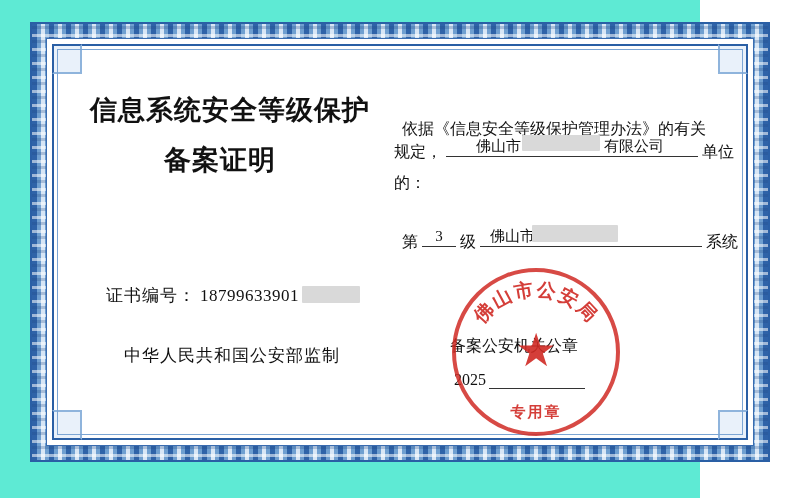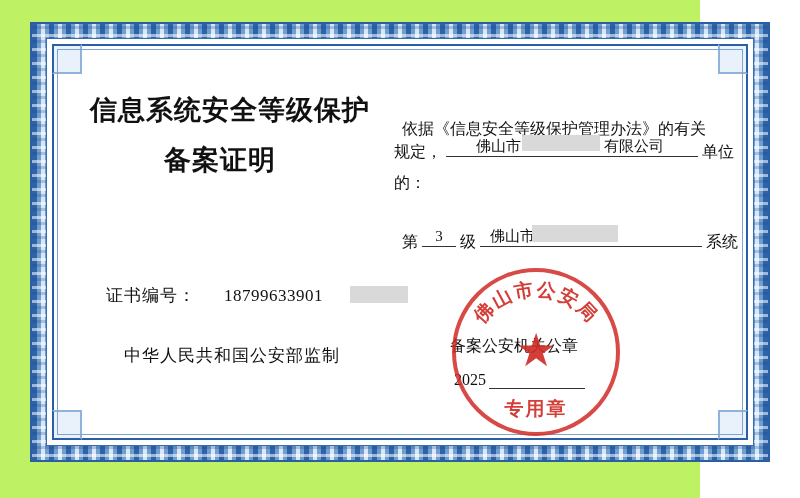--- a/index.html
+++ b/index.html
@@ -10,21 +10,21 @@
   body {
     width: 800px;
     height: 498px;
     font-family: "Liberation Serif", "DejaVu Serif", serif;
     overflow: hidden;
   }
   .page {
     position: relative;
     width: 700px;
     height: 498px;
-    background: #bef264;
+    background: #5eead4;
   }
 
   
   .frame-outer {
     position: absolute;
     left: 30px;
     top: 22px;
     width: 740px;
     height: 440px;
     border: 2px solid #2a5fa5;
@@ -127,21 +127,20 @@
 
   .cert-no-row {
     position: absolute;
     left: 52px;
     top: 238px;
     font-size: 17px;
     color: #111111;
     white-space: nowrap;
     display: flex;
     align-items: baseline;
-    gap: 24px;
   }
   .cert-no-label { letter-spacing: 1px; }
   .cert-no-value { margin-left: 4px; letter-spacing: 0.5px; }
   .redact {
     display: inline-block;
     background: #d9d9d9;
     border-radius: 1px;
     vertical-align: middle;
   }
   .redact-cert {
@@ -262,21 +261,21 @@
     letter-spacing: 2px;
     opacity: 0.9;
   }
   .seal-bottom {
     position: absolute;
     left: 0;
     right: 0;
     bottom: 14px;
     text-align: center;
     color: #d02a24;
-    font-size: 19px;
+    font-size: 15px;
     font-weight: bold;
     letter-spacing: 2px;
     opacity: 0.9;
   }
 
   
   .under-seal {
     position: absolute;
     font-size: 16px;
     color: #111111;

